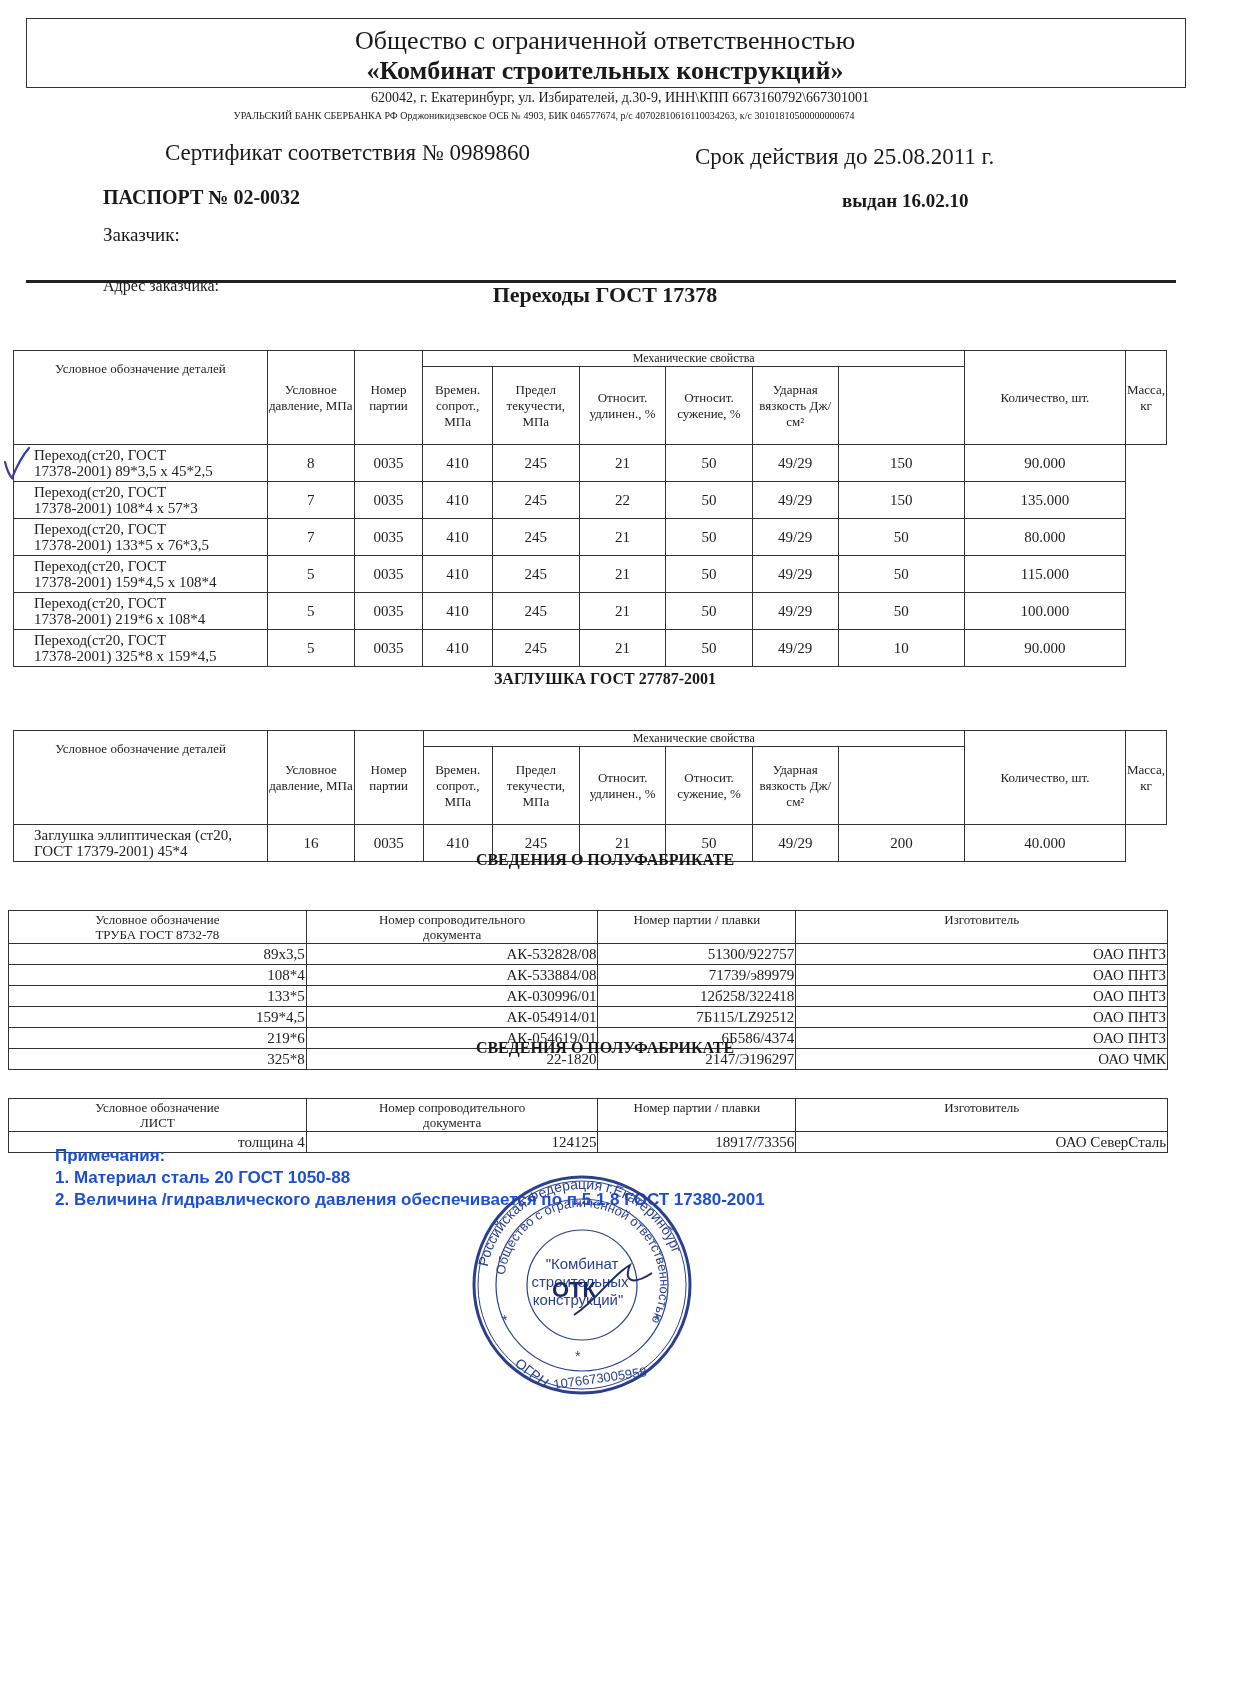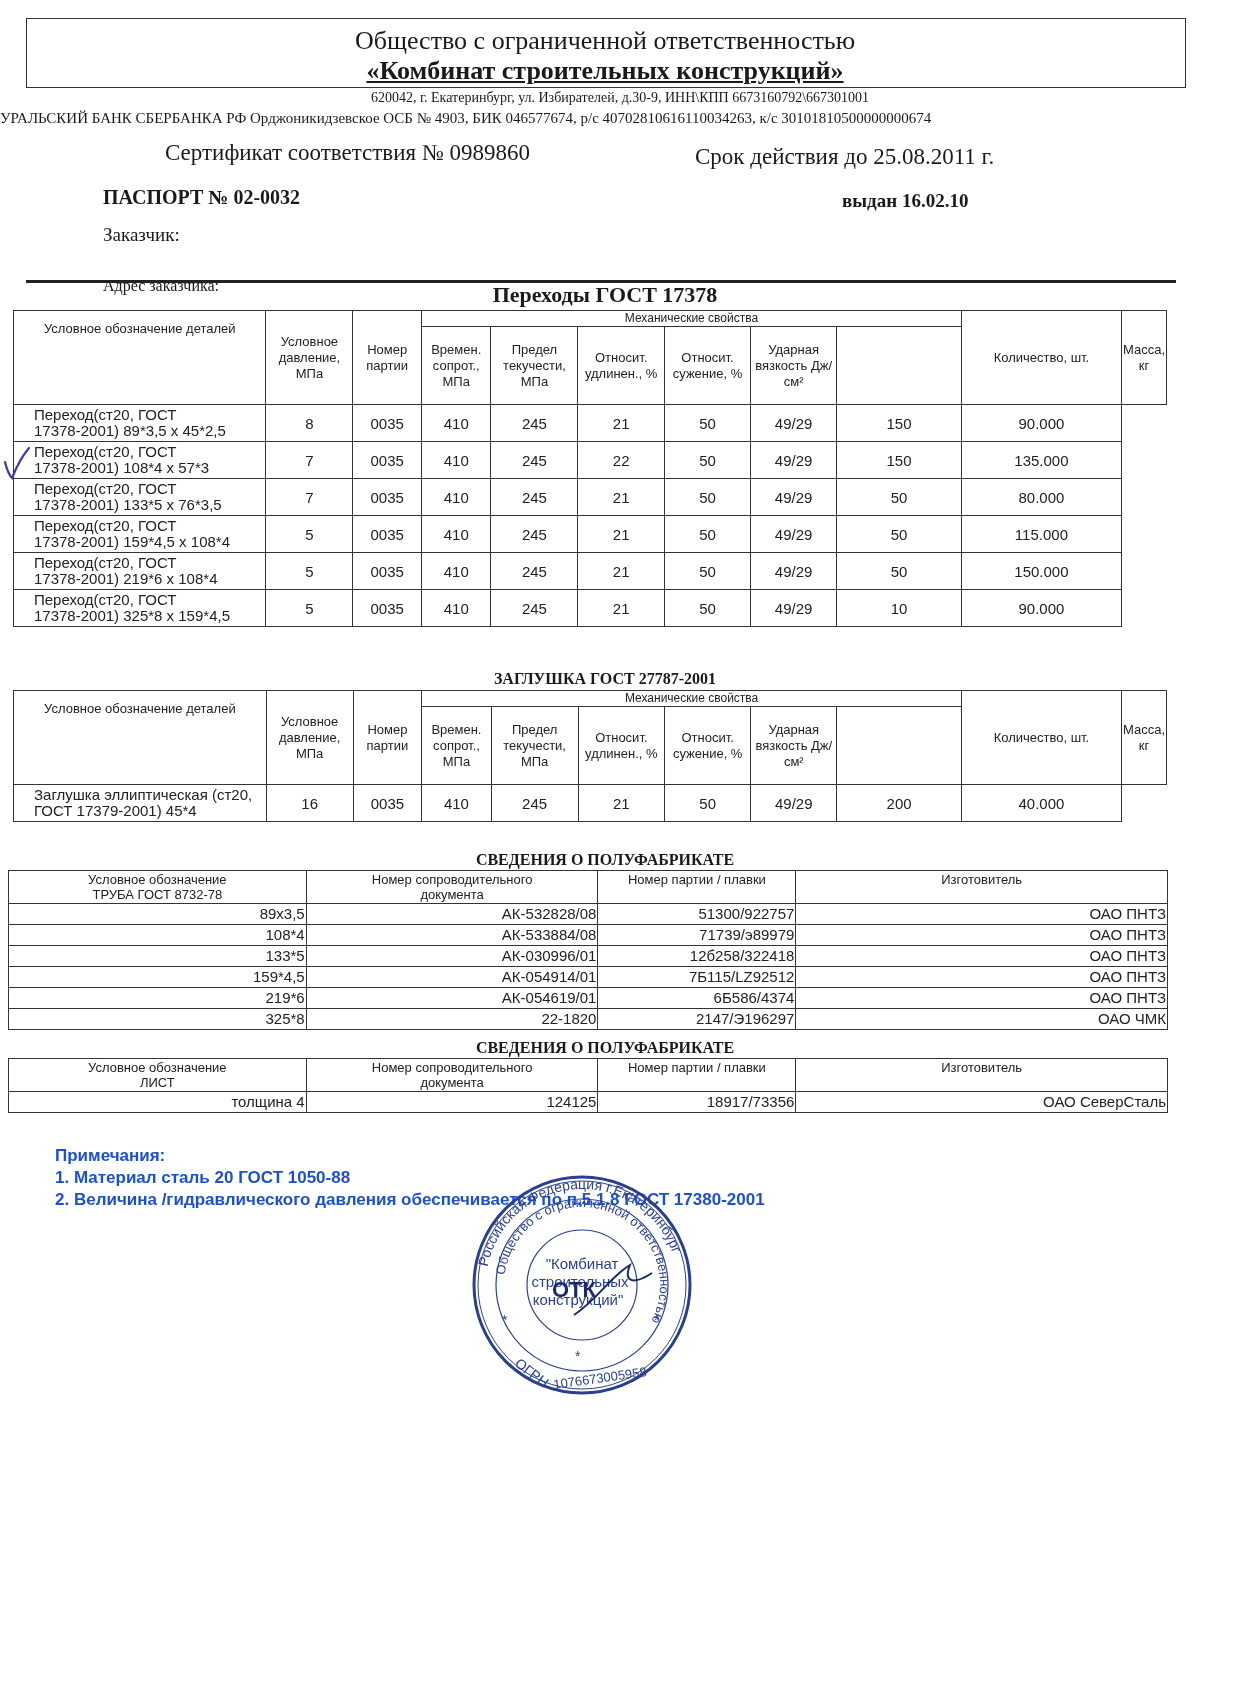--- a/index.html
+++ b/index.html
@@ -1,31 +1,31 @@
 <!DOCTYPE html>
 <html><head>
 <meta charset="utf-8">
 <style>
   html, body { margin: 0; padding: 0; background: #ffffff; }
   body { width: 1240px; height: 1694px; position: relative; overflow: hidden; font-family: "Liberation Serif", serif; color: #1a1a1a; }
   .abs { position: absolute; }
   .header-box { left: 26px; top: 18px; width: 1158px; height: 68px; border: 1.5px solid #333; }
   .hdr1 { left: 0; top: 26px; width: 1210px; text-align: center; font-size: 26px; }
-  .hdr2 { left: 0; top: 56px; width: 1210px; text-align: center; font-size: 26px; font-weight: bold; text-decoration: underline; }
+  .hdr2 { left: 0; top: 56px; width: 1210px; text-align: center; font-size: 26px; font-weight: bold; }
   .addr { left: 0; top: 90px; width: 1240px; text-align: center; font-size: 14px; }
-  .bank { left: 0; top: 110px; width: 1088px; font-size: 15px; }
+  .bank { left: 0; top: 110px; width: 1088px; text-align: center; font-size: 10px; }
   .cert { left: 165px; top: 140px; font-size: 23px; }
   .validity { left: 695px; top: 144px; font-size: 23px; }
   .passport { left: 103px; top: 186px; font-size: 20px; font-weight: bold; }
   .issued { left: 842px; top: 190px; font-size: 19px; font-weight: bold; }
   .customer { left: 103px; top: 224px; font-size: 19px; }
   .cust-addr { left: 103px; top: 251px; font-size: 16px; margin-top: 26px; }
   .rule { left: 26px; top: 280px; width: 1150px; height: 3px; background: #222; }
   .sec-title { text-align: center; font-weight: bold; }
-  table { border-collapse: collapse; position: absolute; font-family: Liberation Sans, sans-serif; }
+  table { border-collapse: collapse; position: absolute; font-family: Liberation Serif, serif; margin-top: 40px; }
   td, th { border: 1.3px solid #333; font-weight: normal; color: #222; }
   .t1 th, .t2 th { font-size: 13px; line-height: 16px; text-align: center; vertical-align: middle; }
   .t1 td, .t2 td { font-size: 15px; text-align: center; vertical-align: middle; }
   .t1 td.desc, .t2 td.desc { text-align: left; padding-left: 20px; font-size: 15px; line-height: 16px; }
   .t3 th, .t4 th { font-size: 13px; line-height: 15px; text-align: center; vertical-align: top; }
   .t3 td, .t4 td { font-size: 15px; text-align: right; padding-left: 10px; height: 18px; line-height: 16px; }
   .notes { left: 55px; top: 1145px; font-family: "Liberation Sans", sans-serif; font-weight: bold; font-size: 17px; line-height: 22px; color: #1d4ed8; }
   .check { left: 2px; top: 446px; }
   .stamp { left: 462px; top: 1165px; }
 </style>
@@ -144,21 +144,21 @@
           <div>17378-2001)  219*6 x 108*4</div>
         </td>
         <td>5</td>
         <td>0035</td>
         <td>410</td>
         <td>245</td>
         <td>21</td>
         <td>50</td>
         <td>49/29</td>
         <td>50</td>
-        <td>150.000</td>
+        <td>100.000</td>
       </tr>
       <tr style="height: 37px;">
         <td class="desc">
           <div>Переход(ст20, ГОСТ</div>
           <div>17378-2001) 325*8 x 159*4,5</div>
         </td>
         <td>5</td>
         <td>0035</td>
         <td>410</td>
         <td>245</td>

